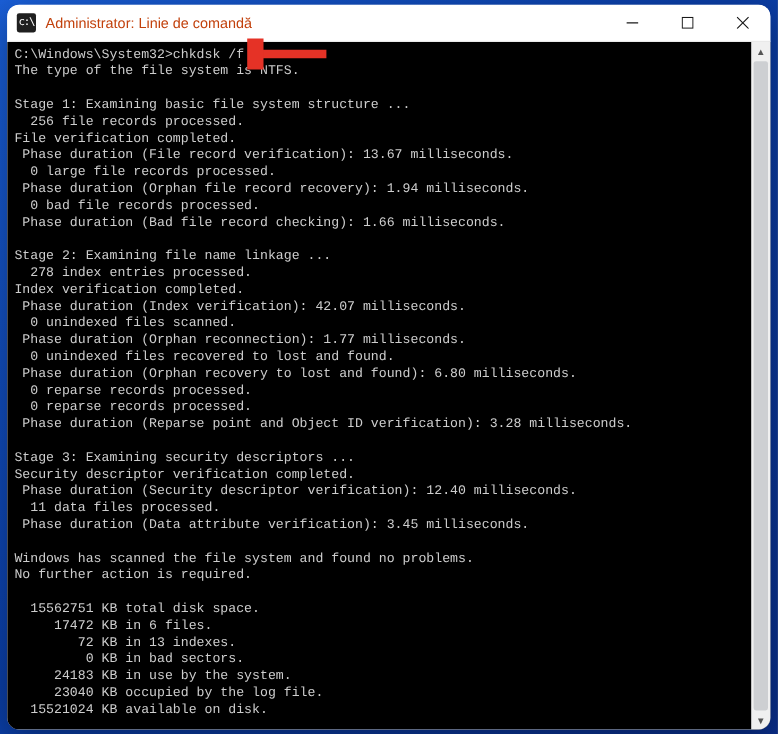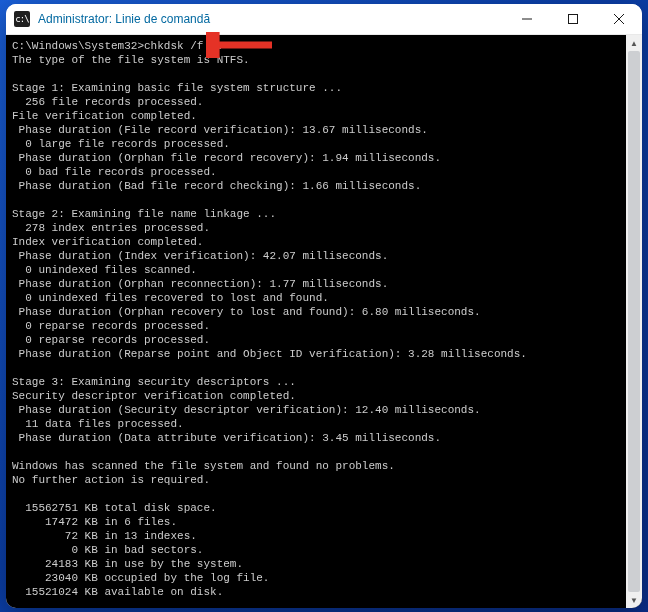--- a/index.html
+++ b/index.html
@@ -47,21 +47,21 @@
     margin-right: 8px;
   }
   .title-icon span {
     color: #fff;
     font: 9px/1 Consolas, monospace;
     letter-spacing: -1px;
   }
 
   .title-text {
     font-size: 12px;
-    color: #0369a1;
+    color: #c2410c;
     flex: 0 0 auto;
   }
 
   .title-spacer { flex: 1 1 auto; }
 
   .win-controls { display: flex; height: 100%; }
   .win-btn {
     width: 46px; height: 30px;
     display: inline-flex;
     align-items: center;

